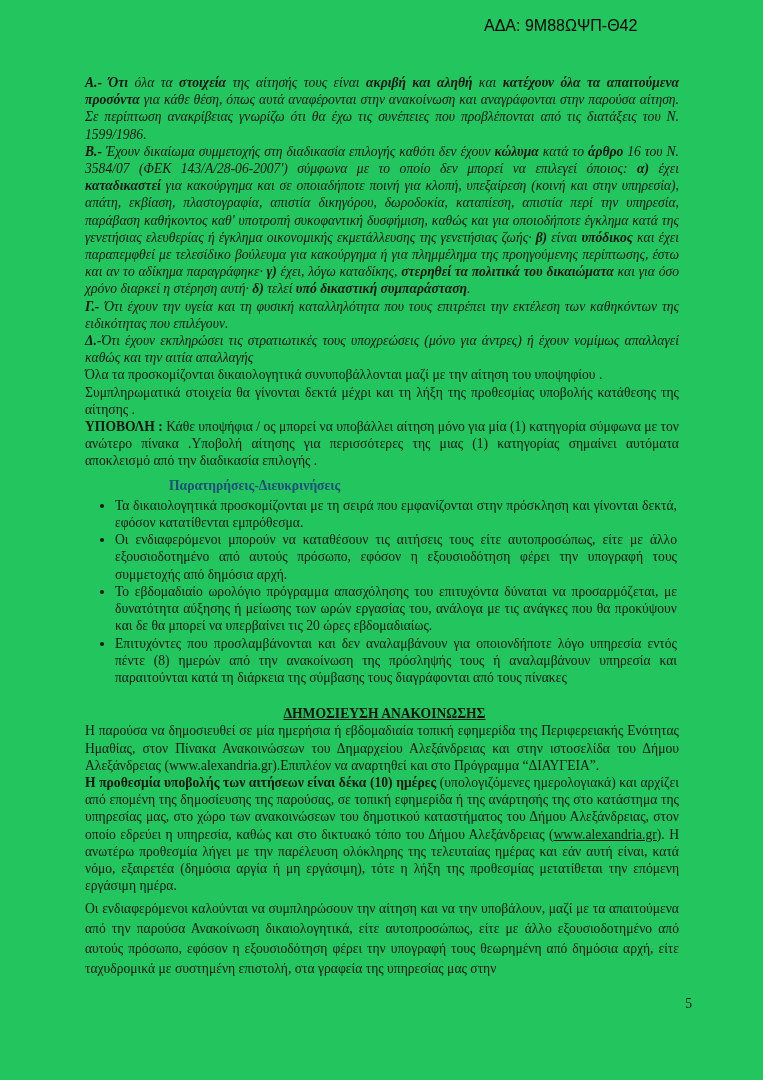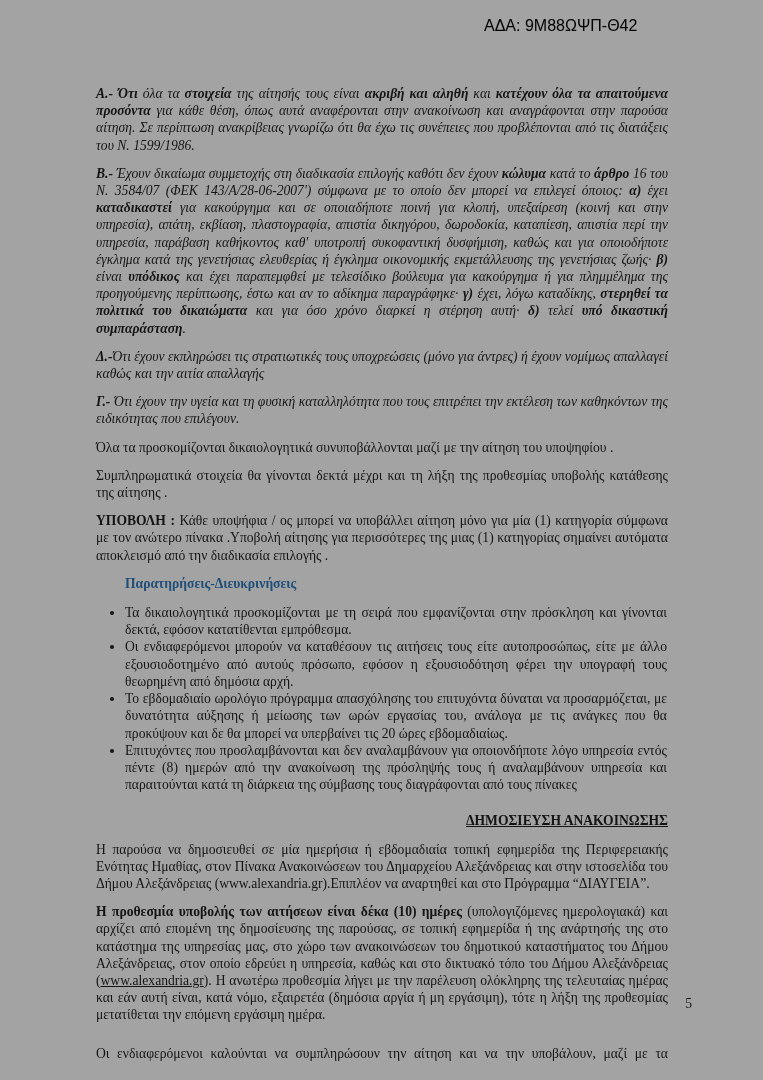--- a/index.html
+++ b/index.html
@@ -5,93 +5,93 @@
   html, body { margin: 0; padding: 0; }
   body {
     width: 763px; height: 1080px;
     background: #ffffff;
     font-family: "Liberation Serif", serif;
     color: #141414;
   }
   .page {
     position: relative;
     width: 763px; height: 1080px;
-    background: #a3a3a3;
+    background: #22c55e;
     overflow: hidden;
   }
   .ada-stamp {
     position: absolute;
     top: 17px; left: 484px;
     font-family: "Liberation Sans", sans-serif;
     font-size: 16px;
     color: #000;
     white-space: nowrap;
   }
   .content {
     position: absolute;
     left: 85px; top: 74px;
     width: 594px;
     font-size: 13.6px;
     line-height: 17.2px;
     text-align: justify;
   }
-  p { margin: 11px; }
+  p { margin: 0; }
   .italic { font-style: italic; }
   .b { font-weight: bold; }
   .u { text-decoration: underline; }
   .remarks-heading {
     font-weight: bold;
-    margin: 7px 0 3px 40px;
+    margin: 7px 0 3px 84px;
     text-align: left;
     color: #1F4E79;
   }
   ul.bullets {
-    margin: 12px; padding: 0 0 0 28px;
+    margin: 2px; padding: 0 0 0 28px;
     list-style: disc outside;
   }
   ul.bullets li { margin: 0; padding-left: 0; }
   .section-heading {
     font-weight: bold;
-    text-align: right;
+    text-align: center;
     padding-left: 5px;
     margin-top: 19px;
   }
   .section-heading.underlined span { text-decoration: underline; }
   .closing {
-    line-height: 37px;
+    line-height: 20px;
     margin-top: 5px;
   }
   .page-number {
     position: absolute;
     top: 996px; right: 71px;
     font-size: 13.6px;
   }
 </style>
 </head>
 <body>
 
 <div class="page">
 
   <div class="ada-stamp">ΑΔΑ: 9Μ88ΩΨΠ-Θ42</div>
 
   <div class="content">
 
     <p class="italic"><span class="b">Α.- Ότι </span><span>όλα τα </span><span class="b">στοιχεία </span><span>της αίτησής τους είναι </span><span class="b">ακριβή και αληθή </span><span>και </span><span class="b">κατέχουν όλα τα απαιτούμενα προσόντα </span><span>για κάθε θέση, όπως αυτά αναφέρονται στην ανακοίνωση και αναγράφονται στην παρούσα αίτηση. Σε περίπτωση ανακρίβειας γνωρίζω ότι θα έχω τις συνέπειες που προβλέπονται από τις διατάξεις του Ν. 1599/1986.</span></p>
     <p class="italic"><span class="b">Β.- </span><span>Έχουν δικαίωμα συμμετοχής στη διαδικασία επιλογής καθότι δεν έχουν </span><span class="b">κώλυμα </span><span>κατά το </span><span class="b">άρθρο </span><span>16 του Ν. 3584/07 (ΦΕΚ 143/Α/28-06-2007') σύμφωνα με το οποίο δεν μπορεί να επιλεγεί όποιος: </span><span class="b">α) </span><span>έχει </span><span class="b">καταδικαστεί </span><span>για κακούργημα και σε οποιαδήποτε ποινή για κλοπή, υπεξαίρεση (κοινή και στην υπηρεσία), απάτη, εκβίαση, πλαστογραφία, απιστία δικηγόρου, δωροδοκία, καταπίεση, απιστία περί την υπηρεσία, παράβαση καθήκοντος καθ' υποτροπή συκοφαντική δυσφήμιση, καθώς και για οποιοδήποτε έγκλημα κατά της γενετήσιας ελευθερίας ή έγκλημα οικονομικής εκμετάλλευσης της γενετήσιας ζωής· </span><span class="b">β) </span><span>είναι </span><span class="b">υπόδικος </span><span>και έχει παραπεμφθεί με τελεσίδικο βούλευμα για κακούργημα ή για πλημμέλημα της προηγούμενης περίπτωσης, έστω και αν το αδίκημα παραγράφηκε· </span><span class="b">γ) </span><span>έχει, λόγω καταδίκης, </span><span class="b">στερηθεί τα πολιτικά του δικαιώματα </span><span>και για όσο χρόνο διαρκεί η στέρηση αυτή· </span><span class="b">δ) </span><span>τελεί </span><span class="b">υπό δικαστική συμπαράσταση</span><span>.</span></p>
+    <p class="italic"><span class="b">Γ.- </span><span>Ότι έχουν την υγεία και τη φυσική καταλληλότητα που τους επιτρέπει την εκτέλεση των καθηκόντων της ειδικότητας που επιλέγουν.</span></p>
     <p class="italic"><span class="b">Δ.-</span><span>Ότι έχουν εκπληρώσει τις στρατιωτικές τους υποχρεώσεις (μόνο για άντρες) ή έχουν νομίμως απαλλαγεί καθώς και την αιτία απαλλαγής</span></p>
-    <p class="italic"><span class="b">Γ.- </span><span>Ότι έχουν την υγεία και τη φυσική καταλληλότητα που τους επιτρέπει την εκτέλεση των καθηκόντων της ειδικότητας που επιλέγουν.</span></p>
     <p><span>Όλα τα προσκομίζονται δικαιολογητικά συνυποβάλλονται μαζί με την αίτηση του υποψηφίου .</span></p>
     <p><span>Συμπληρωματικά στοιχεία θα γίνονται δεκτά μέχρι και τη λήξη της προθεσμίας υποβολής κατάθεσης της αίτησης .</span></p>
     <p><span class="b">ΥΠΟΒΟΛΗ : </span><span>Κάθε υποψήφια / ος μπορεί να υποβάλλει αίτηση μόνο για μία (1) κατηγορία σύμφωνα με τον ανώτερο πίνακα .Υποβολή αίτησης για περισσότερες της μιας (1) κατηγορίας σημαίνει αυτόματα αποκλεισμό από την διαδικασία επιλογής .</span></p>
 
     <p class="remarks-heading">Παρατηρήσεις-Διευκρινήσεις</p>
 
     <ul class="bullets">
       <li><span>Τα δικαιολογητικά προσκομίζονται με τη σειρά που εμφανίζονται στην πρόσκληση και γίνονται δεκτά, εφόσον κατατίθενται εμπρόθεσμα.</span></li>
-      <li><span>Οι ενδιαφερόμενοι μπορούν να καταθέσουν τις αιτήσεις τους είτε αυτοπροσώπως, είτε με άλλο εξουσιοδοτημένο από αυτούς πρόσωπο, εφόσον η εξουσιοδότηση φέρει την υπογραφή τους θεωρημένη από δημόσια αρχή.</span></li>
+      <li><span>Οι ενδιαφερόμενοι μπορούν να καταθέσουν τις αιτήσεις τους είτε αυτοπροσώπως, είτε με άλλο εξουσιοδοτημένο από αυτούς πρόσωπο, εφόσον η εξουσιοδότηση φέρει την υπογραφή τους συμμετοχής από δημόσια αρχή.</span></li>
       <li><span>Το εβδομαδιαίο ωρολόγιο πρόγραμμα απασχόλησης του επιτυχόντα δύναται να προσαρμόζεται, με δυνατότητα αύξησης ή μείωσης των ωρών εργασίας του, ανάλογα με τις ανάγκες που θα προκύψουν και δε θα μπορεί να υπερβαίνει τις 20 ώρες εβδομαδιαίως.</span></li>
       <li><span>Επιτυχόντες που προσλαμβάνονται  και δεν αναλαμβάνουν για οποιονδήποτε λόγο υπηρεσία εντός πέντε (8) ημερών από  την ανακοίνωση της πρόσληψής τους  ή αναλαμβάνουν υπηρεσία και παραιτούνται κατά τη διάρκεια της σύμβασης τους  διαγράφονται από τους πίνακες</span></li>
     </ul>
 
     <p class="section-heading underlined"><span>ΔΗΜΟΣΙΕΥΣΗ ΑΝΑΚΟΙΝΩΣΗΣ</span></p>
     <p><span>Η παρούσα να δημοσιευθεί σε μία  ημερήσια ή εβδομαδιαία τοπική εφημερίδα  της Περιφερειακής Ενότητας Ημαθίας, στον Πίνακα Ανακοινώσεων του Δημαρχείου Αλεξάνδρειας και στην ιστοσελίδα του Δήμου Αλεξάνδρειας (www.alexandria.gr).Επιπλέον να αναρτηθεί και στο Πρόγραμμα “ΔΙΑΥΓΕΙΑ”.</span></p>
 
     <p><span class="b">Η προθεσμία υποβολής των αιτήσεων είναι δέκα (10) ημέρες </span><span>(υπολογιζόμενες ημερολογιακά) και αρχίζει από  επομένη  της  δημοσίευσης της παρούσας, σε τοπική εφημερίδα ή της ανάρτησής της στο κατάστημα της υπηρεσίας μας, στο χώρο των ανακοινώσεων του δημοτικού καταστήματος του Δήμου Αλεξάνδρειας, στον οποίο εδρεύει η υπηρεσία, καθώς και στο δικτυακό τόπο του Δήμου Αλεξάνδρειας (</span><span class="u">www.alexandria.gr</span><span>). Η ανωτέρω προθεσμία λήγει με την παρέλευση ολόκληρης της τελευταίας ημέρας και εάν αυτή είναι, κατά νόμο, εξαιρετέα (δημόσια αργία ή μη εργάσιμη), τότε η λήξη της προθεσμίας μετατίθεται την επόμενη εργάσιμη ημέρα.</span></p>
 
     <p class="closing"><span>Οι ενδιαφερόμενοι καλούνται να συμπληρώσουν την αίτηση και να την υποβάλουν, μαζί με τα απαιτούμενα από την παρούσα Ανακοίνωση δικαιολογητικά, είτε αυτοπροσώπως, είτε με άλλο εξουσιοδοτημένο από αυτούς πρόσωπο, εφόσον η εξουσιοδότηση φέρει την υπογραφή τους θεωρημένη από δημόσια αρχή, είτε ταχυδρομικά με συστημένη επιστολή, στα γραφεία της υπηρεσίας μας στην</span></p>

